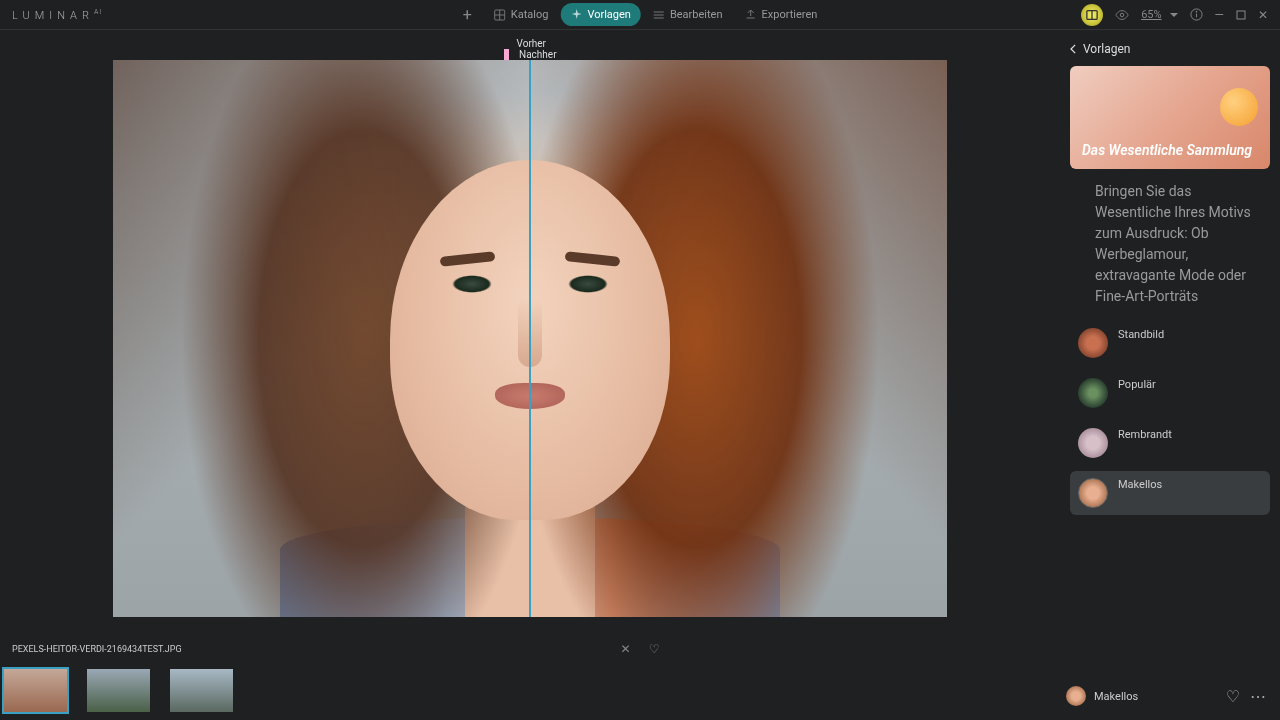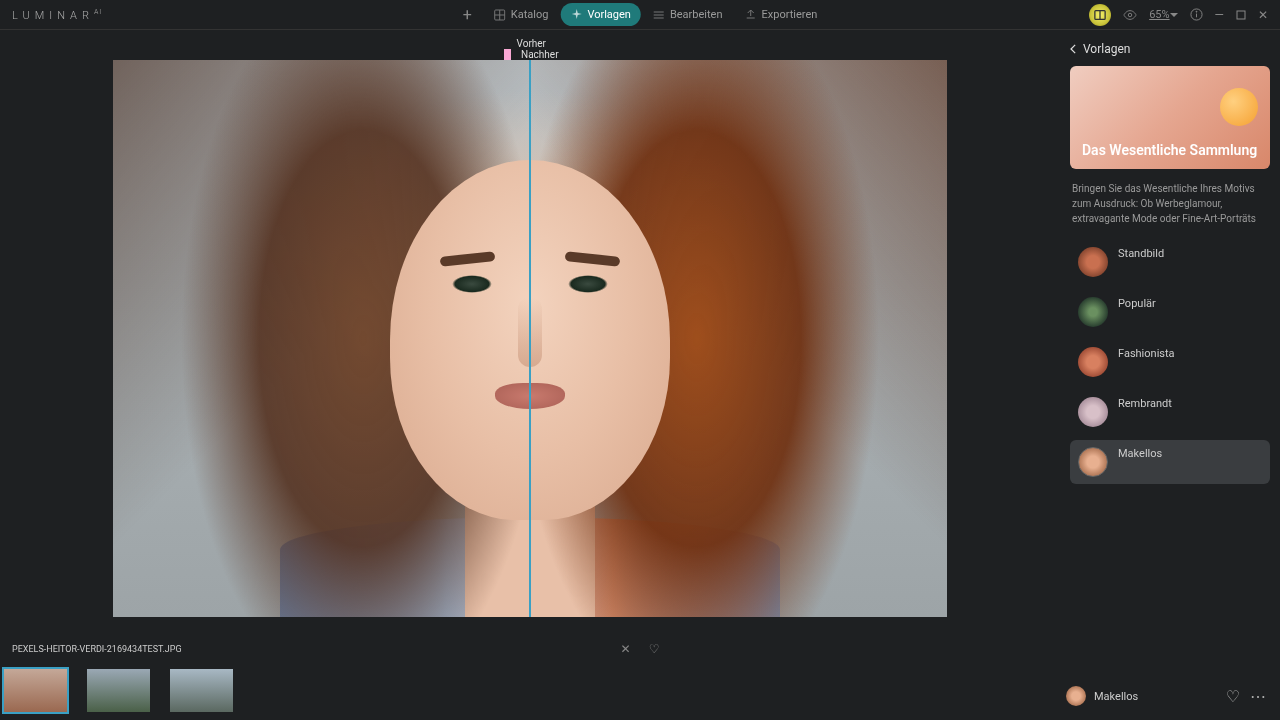--- a/index.html
+++ b/index.html
@@ -9,30 +9,30 @@
   .topbar { height: 30px; display: flex; align-items: center; padding: 0 12px; border-bottom: 1px solid #333; }
   .logo { font-size: 11px; letter-spacing: 5px; color: #aaa; font-weight: 300; }
   .logo sup { font-size: 7px; letter-spacing: 1px; vertical-align: super; }
   .topnav { position: absolute; left: 50%; transform: translateX(-50%); display: flex; gap: 2px; align-items: center; }
   .topnav-item { display: inline-flex; align-items: center; gap: 5px; padding: 5px 10px; font-size: 11px; color: #9a9a9a; cursor: pointer; border-radius: 12px; justify-content: space-between; }
   .topnav-item.active { background: #1f7a7a; color: #fff; }
   .topnav-icon { width: 12px; height: 12px; display: inline-block; opacity: 0.7; }
   .topnav-plus { font-size: 16px; color: #888; padding: 0 10px; cursor: pointer; }
   .topright { margin-left: auto; display: flex; align-items: center; gap: 12px; font-size: 11px; color: #888; }
   .highlight-btn { width: 22px; height: 22px; border-radius: 50%; background: radial-gradient(circle, #f5f06a 0%, #c9c33a 60%, #898417 100%); display: flex; align-items: center; justify-content: center; cursor: pointer; }
-  .zoom { display: flex; align-items: center; gap: 0; cursor: pointer; text-decoration: underline; }
+  .zoom { display: flex; align-items: center; gap: 8px; cursor: pointer; text-decoration: underline; }
   .winctrl { cursor: pointer; font-size: 12px; color: #888; }
   
   
   .main { flex: 1; display: flex; position: relative; }
   .canvas-area { flex: 1; position: relative; display: flex; align-items: flex-start; justify-content: center; padding-top: 30px; }
   .before-after-labels { position: absolute; top: 8px; left: 50%; transform: translateX(-50%); display: flex; font-size: 10px; color: #ddd; flex-direction: column; }
   .ba-label { padding: 0 10px; }
   .ba-label.left { text-align: right; width: 52px; }
-  .ba-label.right { text-align: left; width: 52px; border-left: 7px solid #f9a8d4; }
+  .ba-label.right { text-align: left; width: 52px; border-left: 5px solid #f9a8d4; }
   
   .photo { width: 834px; height: 557px; position: relative; overflow: hidden; background: #b8c0c4; }
   .photo-bg { position: absolute; inset: 0; background:
       radial-gradient(ellipse 420px 300px at 50% 35%, #e9c9b0 0%, transparent 55%),
       linear-gradient(180deg, #bdc4c8 0%, #acb3b6 40%, #9da4a7 100%);
   }
   .hair-left { position: absolute; left: 0; top: 0; width: 50%; height: 100%; background:
       radial-gradient(ellipse 260px 520px at 60% 50%, rgba(110,60,30,0.9) 0%, rgba(80,40,20,0.85) 40%, transparent 70%),
       linear-gradient(135deg, rgba(60,30,15,0.6) 0%, transparent 50%);
       filter: contrast(0.95) brightness(0.97);
@@ -52,24 +52,24 @@
   .nose { position: absolute; left: 50%; top: 38%; transform: translateX(-50%); width: 24px; height: 70px; background: linear-gradient(180deg, transparent, rgba(180,120,90,0.4)); border-radius: 12px; }
   .lips { position: absolute; left: 50%; top: 62%; transform: translateX(-50%); width: 70px; height: 26px; background: radial-gradient(ellipse, #c97a6e 0%, #b0655a 80%); border-radius: 40% 40% 50% 50%; }
   .neck { position: absolute; left: 50%; bottom: 0; transform: translateX(-50%); width: 130px; height: 120px; background: #e8c0a8; }
   .shirt { position: absolute; left: 50%; bottom: -10px; transform: translateX(-50%); width: 500px; height: 110px; background: linear-gradient(90deg, #6a7fa0, #a0b4cc, #d89070, #7a8faf); border-radius: 50% 50% 0 0 / 30% 30% 0 0; }
   
   .divider { position: absolute; left: 50%; top: 0; width: 2px; height: 640px; background: #3aa0c4; pointer-events: none; transform: translateX(-1px); }
   
   
   .rightpanel { width: 220px; background: #1e2022; padding: 0 10px; overflow-y: auto; }
   .panel-header { display: flex; align-items: center; gap: 6px; padding: 12px 0 10px; font-size: 12px; color: #ddd; cursor: pointer; }
-  .collection-card { height: 103px; border-radius: 6px; background: linear-gradient(135deg, #f0cdc0 0%, #e5a690 50%, #d8876a 100%); position: relative; overflow: hidden; display: flex; align-items: flex-end; padding: 10px 12px; }
+  .collection-card { height: 103px; border-radius: 6px; background: linear-gradient(135deg, #f0cdc0 0%, #e5a690 50%, #d8876a 100%); position: relative; overflow: hidden; display: flex; align-items: flex-end; padding: 10px 12px; font-style: italic; }
   .bubble { position: absolute; right: 12px; top: 22px; width: 38px; height: 38px; border-radius: 50%; background: radial-gradient(circle at 35% 35%, #ffd080, #f5a030); }
   .collection-title { font-size: 14px; font-weight: 600; color: #fff; line-height: 1.25; position: relative; z-index: 1; }
-  .collection-desc { font-size: 10px; color: #9a9a9a; line-height: 1.5; padding: 12px 2px 14px; }
+  .collection-desc { font-size: 14px; color: #9a9a9a; line-height: 1.5; padding: 12px 2px 14px; margin-left: 23px; }
   .template-list { display: flex; flex-direction: column; gap: 6px; }
   .template-item { display: flex; gap: 10px; padding: 7px 8px; border-radius: 6px; font-size: 11px; color: #ccc; cursor: pointer; }
   .template-item.selected { background: #3a3d40; }
   .template-thumb { width: 30px; height: 30px; border-radius: 50%; background: #555; flex-shrink: 0; }
   .thumb-0 { background: radial-gradient(circle, #c97050 30%, #5a2a1a 100%); }
   .thumb-1 { background: radial-gradient(circle, #6a9060 20%, #2a4030 70%, #8a5aa0 100%); }
   .thumb-2 { background: radial-gradient(circle, #d88060 30%, #7a2a1a 100%); }
   .thumb-3 { background: radial-gradient(circle, #d8c0c8 30%, #8a7080 100%); }
   .thumb-4 { background: radial-gradient(circle, #e8b090 30%, #8a5030 100%); border: 1px solid #666; }
   
@@ -217,24 +217,20 @@
     <div class="template-list">
       <div class="template-item">
         <div class="template-thumb thumb-0"></div>
         <span>Standbild</span>
       </div>
       <div class="template-item">
         <div class="template-thumb thumb-1"></div>
         <span>Populär</span>
       </div>
       <div class="template-item">
-        <div class="template-thumb thumb-2"></div>
-        <span>Fashionista</span>
-      </div>
-      <div class="template-item">
         <div class="template-thumb thumb-3"></div>
         <span>Rembrandt</span>
       </div>
       <div class="template-item selected">
         <div class="template-thumb thumb-4"></div>
         <span>Makellos</span>
       </div>
     </div>
   </div>
 </div>

